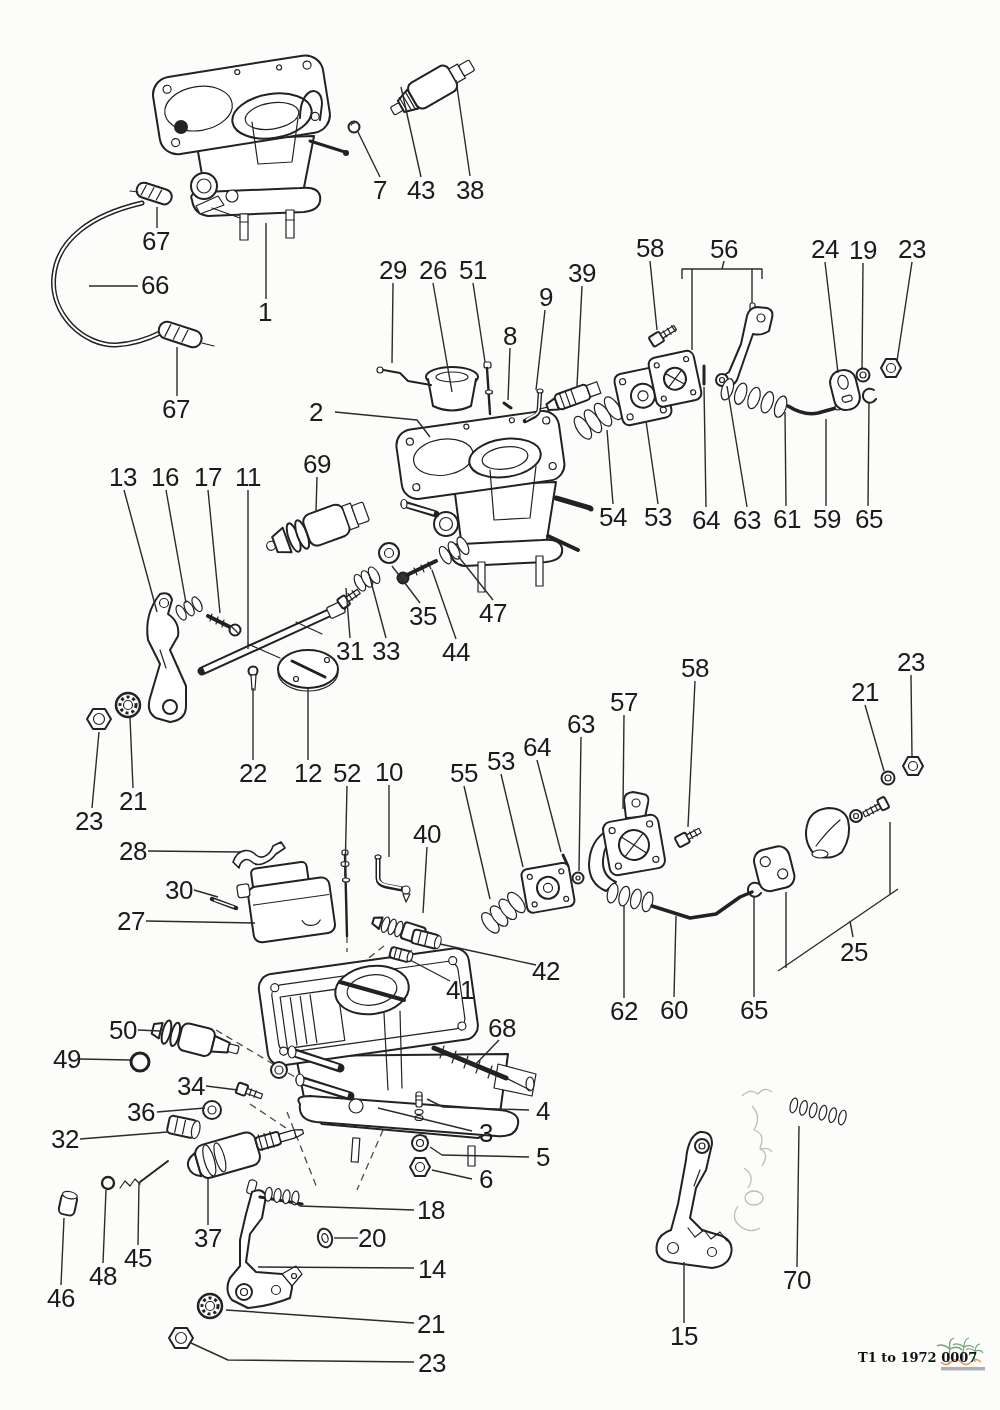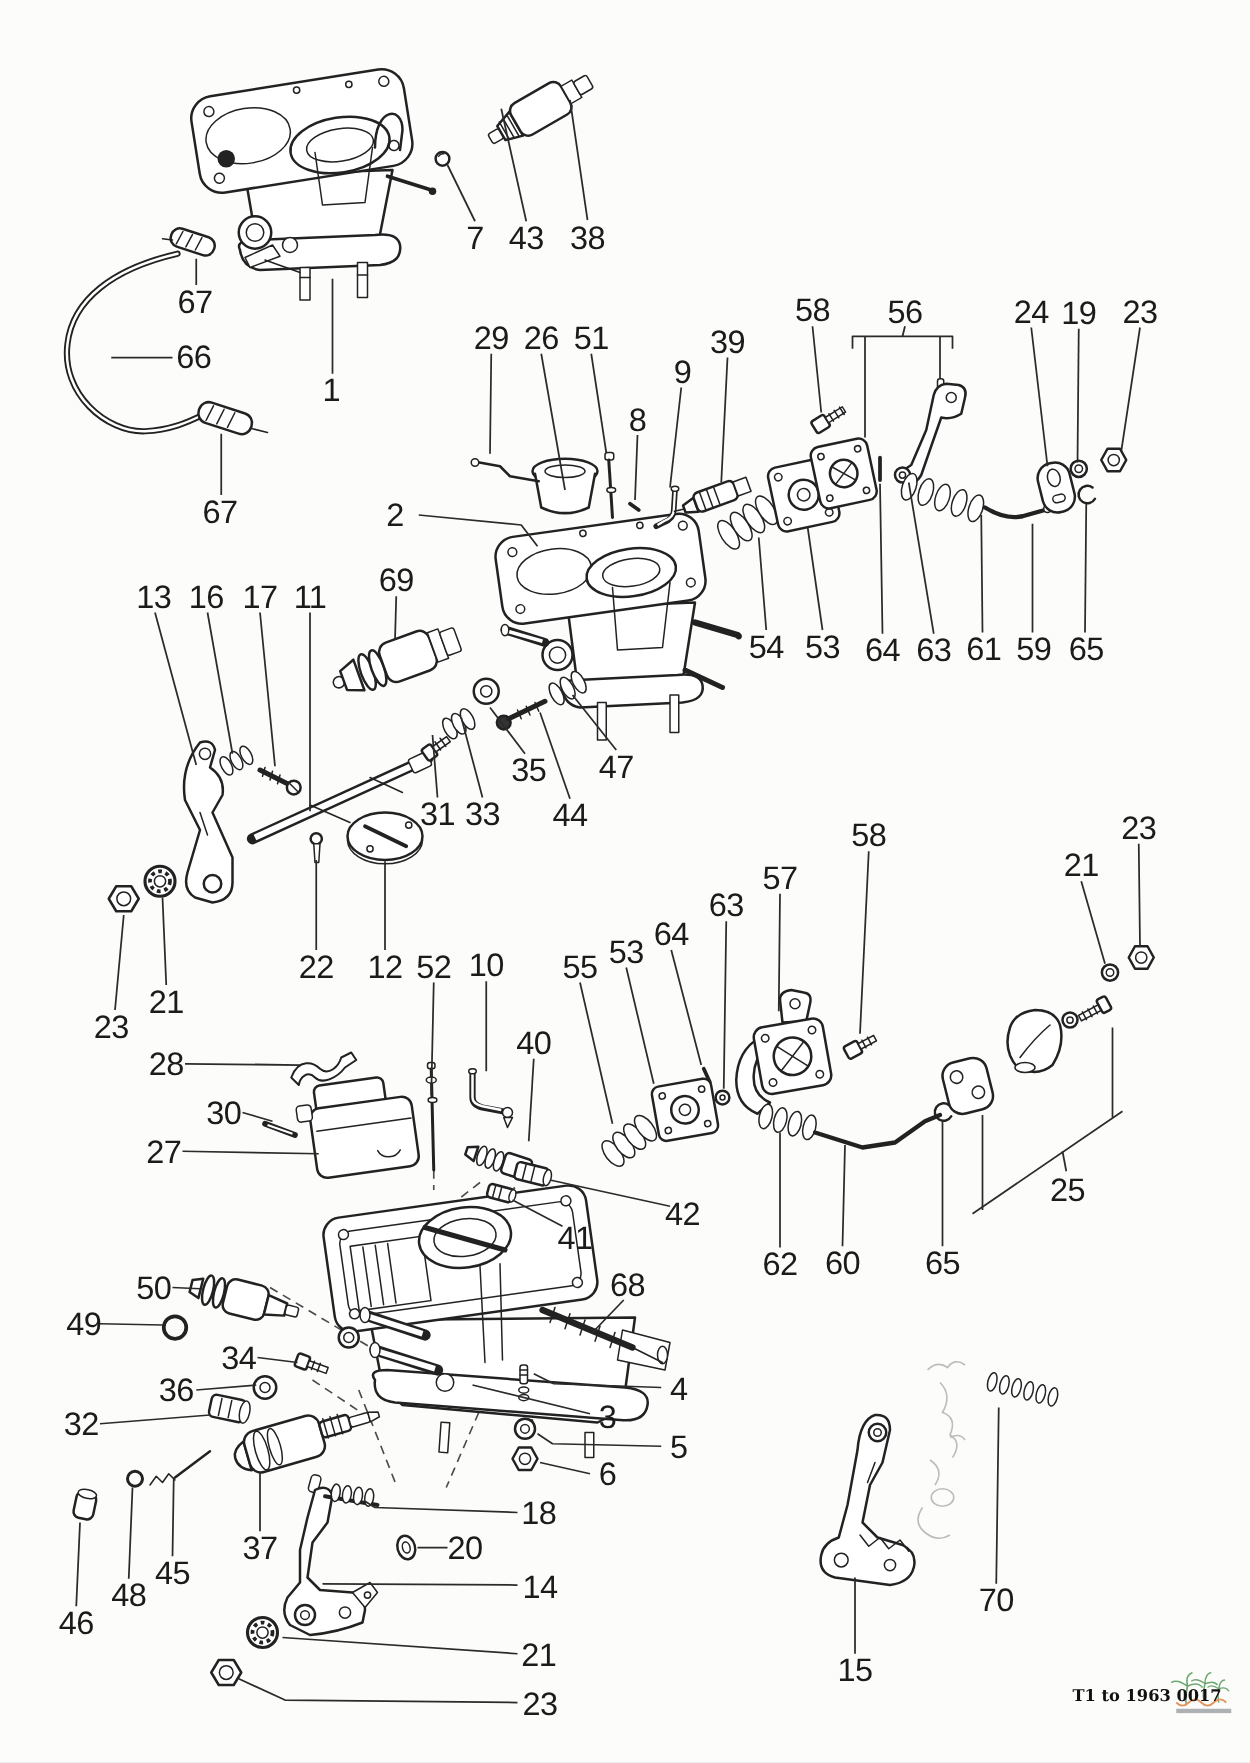--- a/index.html
+++ b/index.html
@@ -792,14 +792,14 @@
         <text x="431" y="1219" class="callout">18</text>
         <text x="372" y="1247" class="callout">20</text>
         <text x="432" y="1278" class="callout">14</text>
         <text x="431" y="1333" class="callout">21</text>
         <text x="432" y="1372" class="callout">23</text>
         <text x="684" y="1345" class="callout">15</text>
         <text x="797" y="1289" class="callout">70</text>
       </g>
 </svg>
 
-<div class="footer-code">T1 to 1963 0017</div>
+<div class="footer-code">T1 to 1972 0007</div>
 </div>
 
 </body></html>

